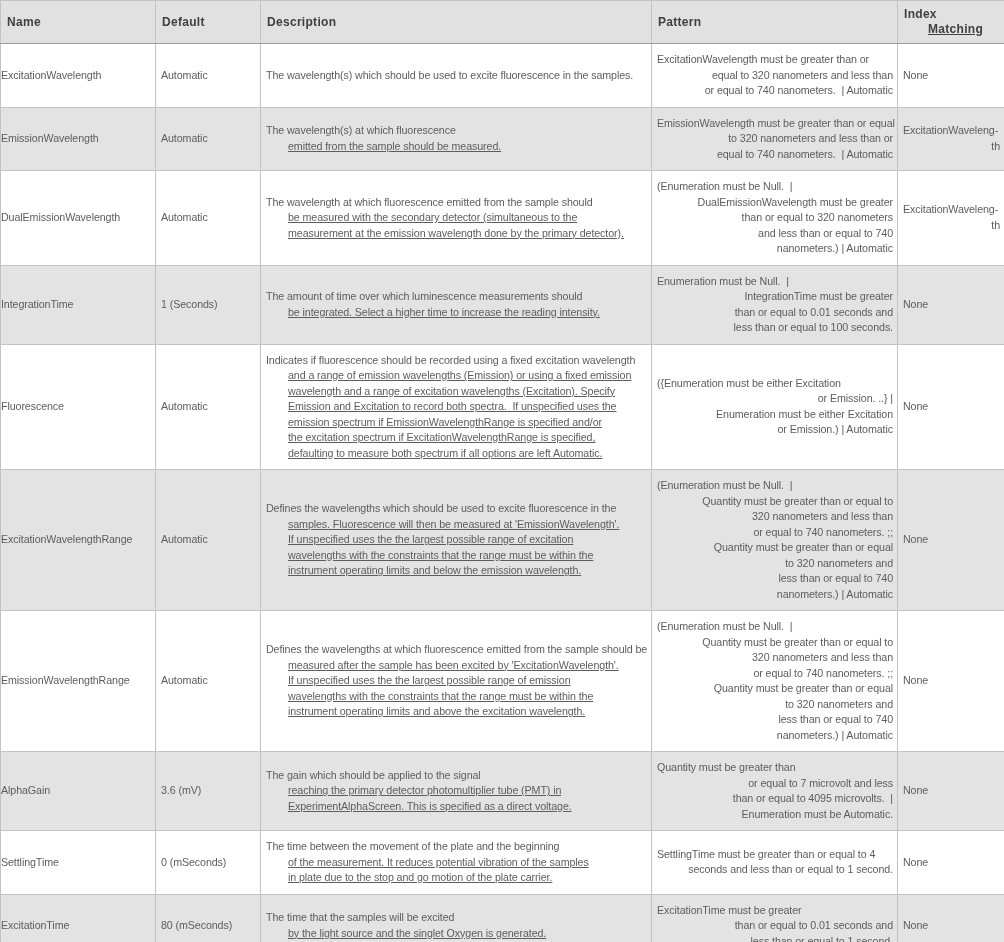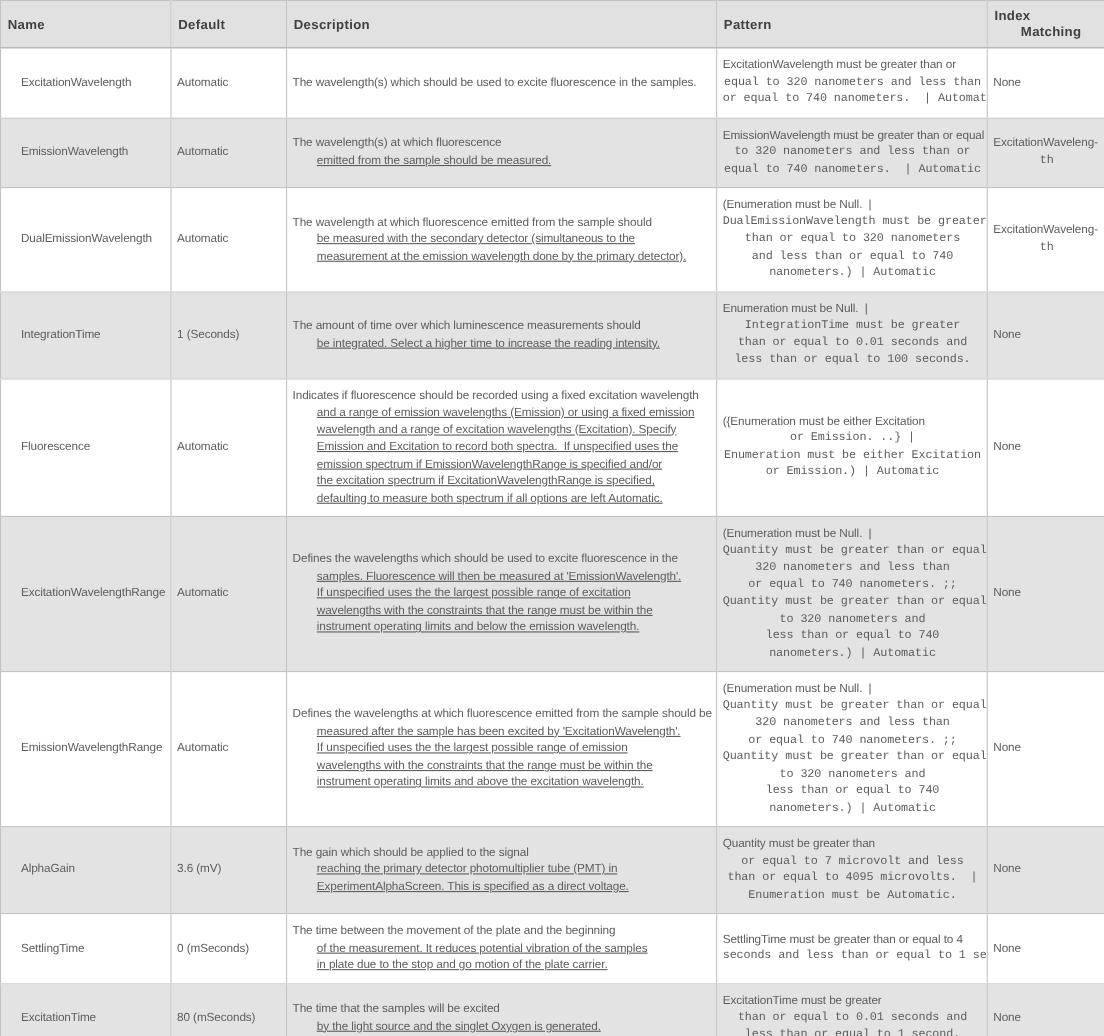--- a/index.html
+++ b/index.html
@@ -41,33 +41,33 @@
   thead th:first-child { border-left: none; }
   tbody td {
     color: var(--body-text);
     font-size: 10.7px;
     vertical-align: middle;
     padding: 8px 4px 8px 5px;
     border-left: 1px solid var(--border);
     border-bottom: 1px solid var(--border);
     overflow: hidden;
   }
-  tbody td:first-child { border-left: none; padding-left: 18px; }
+  tbody td:first-child { border-left: none; padding-left: 0; }
   tbody tr.striped td { background: var(--stripe-bg); }
   .line {
     white-space: pre;
     line-height: 15.5px;
     letter-spacing: -0.1px;
   }
   
   .line.hang.cont { padding-left: 22px; text-decoration: underline; }
   
-  .line.centerwrap.cont { text-align: center; font-family: Liberation Mono, monospace; }
+  .line.centerwrap.cont { text-align: right; }
   .hline { line-height: 15px; white-space: pre; }
-  .hline.indent { padding-left: 24px; }
+  .hline.indent { padding-left: 24px; text-decoration: underline; }
 </style>
 </head>
 <body>
 
 <table class="options">
   <colgroup>
     <col style="width:155px">
     <col style="width:105px">
     <col style="width:391px">
     <col style="width:246px">

